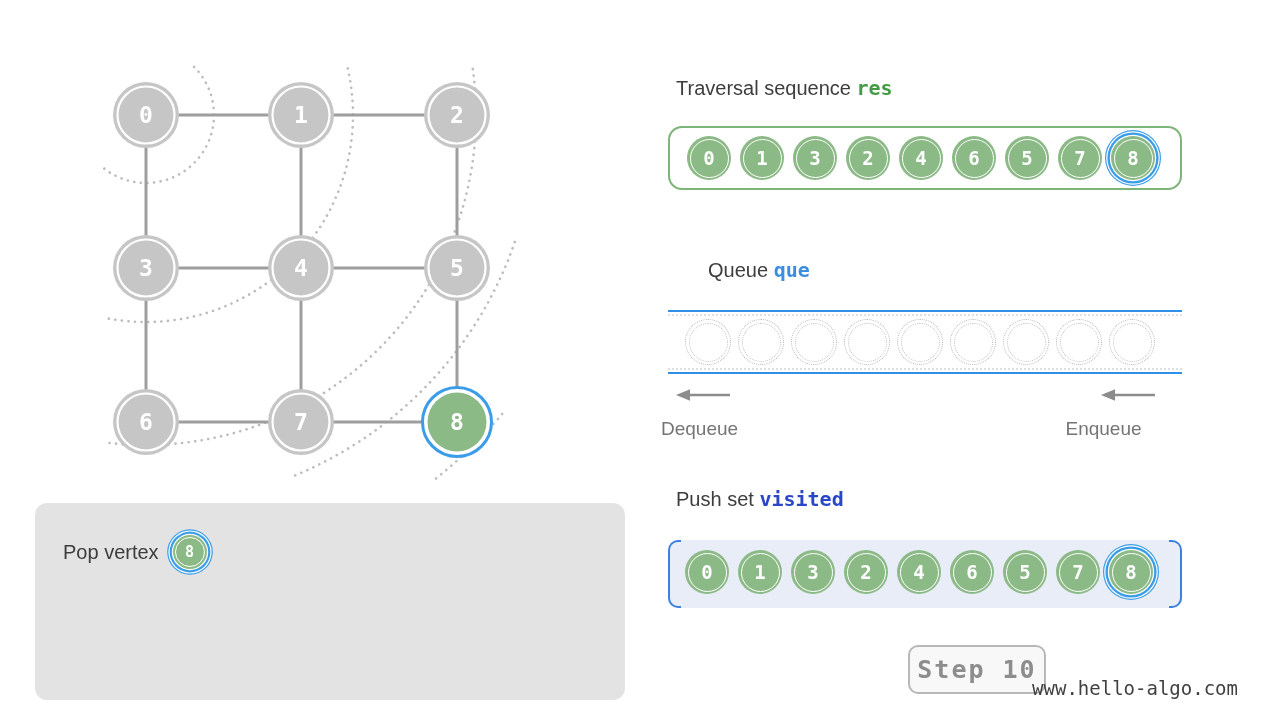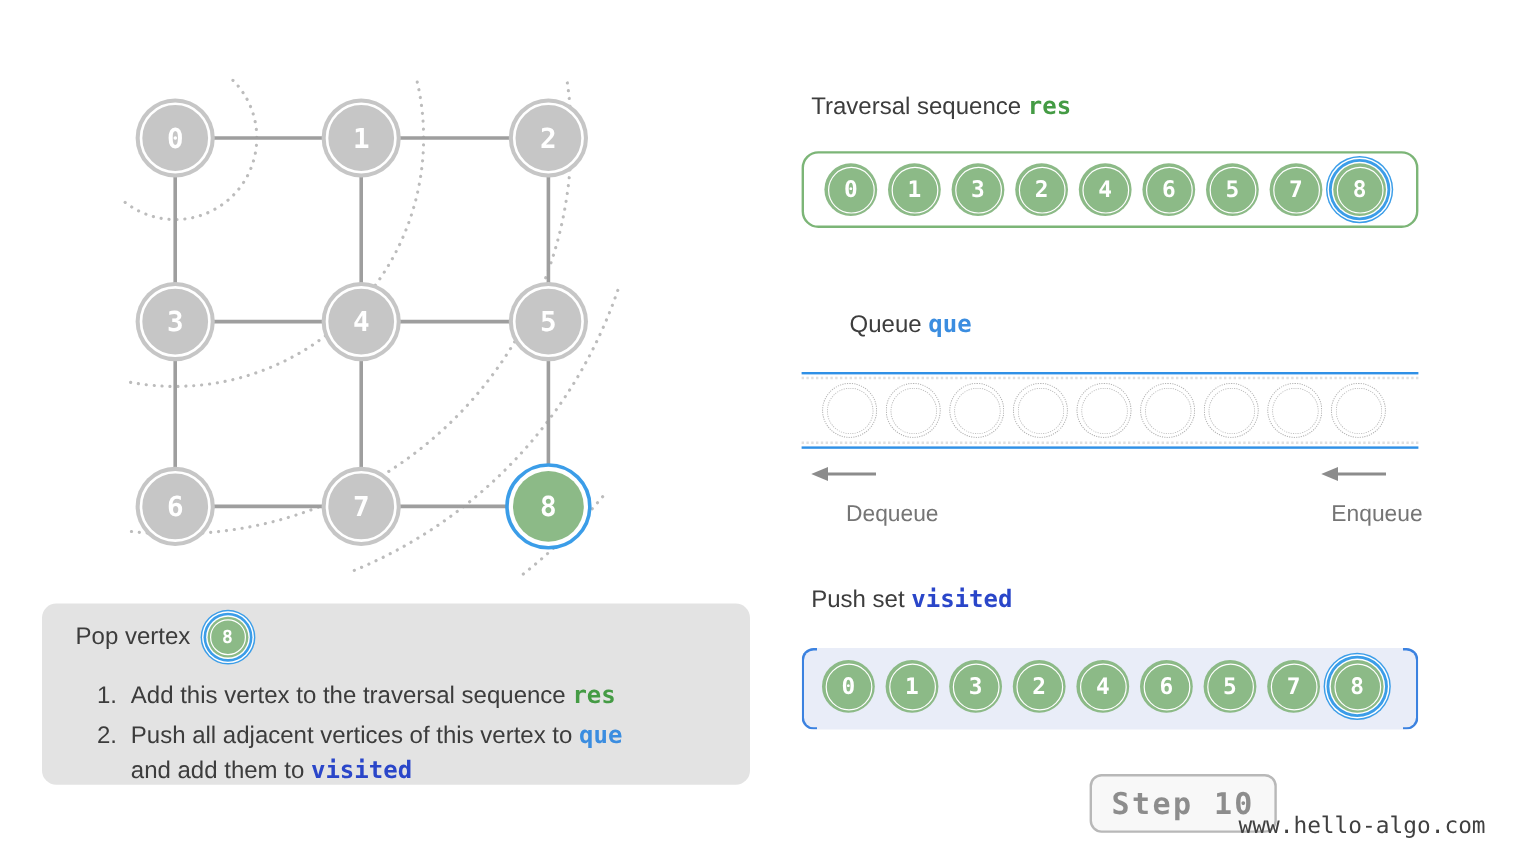--- a/index.html
+++ b/index.html
@@ -32,39 +32,39 @@
               border-top:2px solid #2f90e6;border-bottom:2px solid #2f90e6;}
   .queue-band::before,.queue-band::after{content:"";position:absolute;left:0;right:0;border-top:2px dotted #e0e0e0;}
   .queue-band::before{top:2px;}
   .queue-band::after{bottom:2px;}
   .queue-band .circle-row{left:17px;top:7px;gap:7px;}
   .slot{width:46px;height:46px;border:1.5px dotted #b5b5b5;border-radius:50%;position:relative;
         box-sizing:border-box;flex:0 0 auto;}
   .slot::after{content:"";position:absolute;inset:2.5px;border:1.5px dotted #c2c2c2;border-radius:50%;}
 
   .q-arrow{position:absolute;width:56px;height:14px;}
-  .q-label{position:absolute;font-size:19px;color:#757575;margin-left:44px;}
+  .q-label{position:absolute;font-size:19px;color:#757575;}
 
   .hash-box{position:absolute;left:668px;top:540px;width:514px;height:68px;background:#e9edf8;
             border-radius:10px;}
   .hash-box::before,.hash-box::after{content:"";position:absolute;top:0;bottom:0;width:13px;
             border:2.5px solid #3b82e0;box-sizing:border-box;}
   .hash-box::before{left:0;border-right:none;border-radius:10px 0 0 10px;}
   .hash-box::after{right:0;border-left:none;border-radius:0 10px 10px 0;}
   .hash-box .circle-row{left:17px;top:10px;}
 
-  .step-btn{position:absolute;left:908px;top:645px;width:156px;height:49px;background:#f8f8f8;
+  .step-btn{position:absolute;left:908px;top:645px;width:138px;height:49px;background:#f8f8f8;
             border:2px solid #b8b8b8;border-radius:10px;box-sizing:border-box;
             display:flex;align-items:center;justify-content:center;
             color:#8d8d8d;font-size:25px;letter-spacing:2px;cursor:pointer;}
   .watermark{position:absolute;right:42px;top:677px;font-size:19px;font-weight:normal;color:#404040;}
 
   
-  .note{position:absolute;left:35px;top:503px;width:590px;height:151px;background:#e3e3e3;
-        border-radius:12px;box-sizing:border-box;padding:8px 28px;font-size:20px;color:#3c3c3c;}
+  .note{position:absolute;left:35px;top:503px;width:590px;height:197px;background:#e3e3e3;
+        border-radius:12px;box-sizing:border-box;padding:29px 28px;font-size:20px;color:#3c3c3c;text-align:right;}
   .note-intro{display:flex;align-items:center;height:40px;}
   .mini-vc{width:34px;height:34px;border-radius:50%;background:#8cba87;position:relative;flex:0 0 auto;
            margin:0 14px;display:flex;align-items:center;justify-content:center;color:#fff;
            font-family:"DejaVu Sans Mono","Liberation Mono",monospace;font-weight:bold;font-size:15px;
            box-shadow:0 0 0 1.2px #fff,0 0 0 3.4px #3b9de8,0 0 0 4.6px #fff,0 0 0 5.8px #3b9de8;}
   .mini-vc::after{content:"";position:absolute;inset:2px;border:1.4px solid #fff;border-radius:50%;}
   .note ol{margin:14px 0 0;padding-left:40px;}
   .note li{padding-left:6px;line-height:28px;margin-bottom:4px;}
   .note .code{font-size:20px;}
 </style>
@@ -201,17 +201,13 @@
 </div>
 
 <div class="step-btn mono">Step 10</div>
 <div class="watermark mono">www.hello-algo.com</div>
 
 <div class="note">
   <div class="note-intro">
     <span>Pop vertex</span>
     <span class="mini-vc">8</span>
   </div>
-  <ol id="note-steps">
-      <li><span>Add this vertex to the traversal sequence </span><span class="mono code code-green">res</span></li>
-      <li><span>Push all adjacent vertices of this vertex to </span><span class="mono code code-blue">que</span><br><span>and add them to </span><span class="mono code code-navy">visited</span></li>
-    </ol>
 </div>
 
 </body></html>

